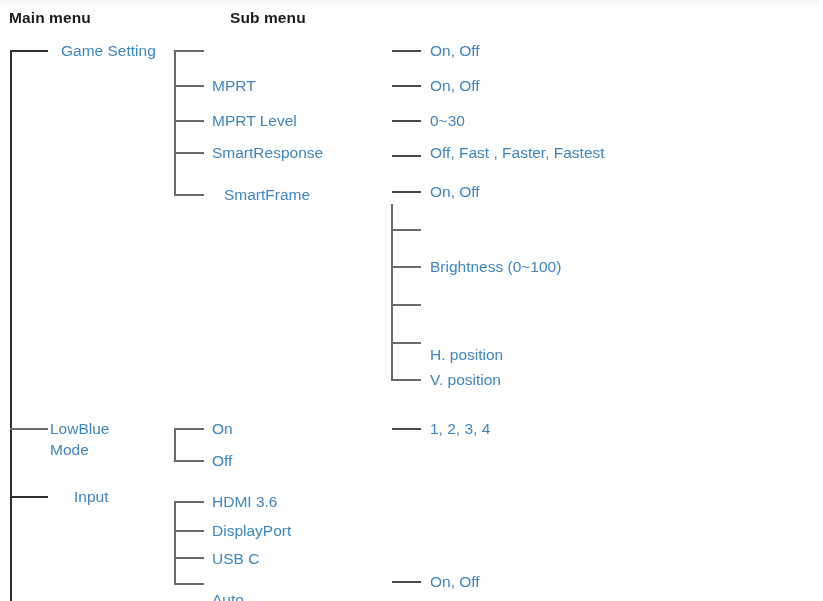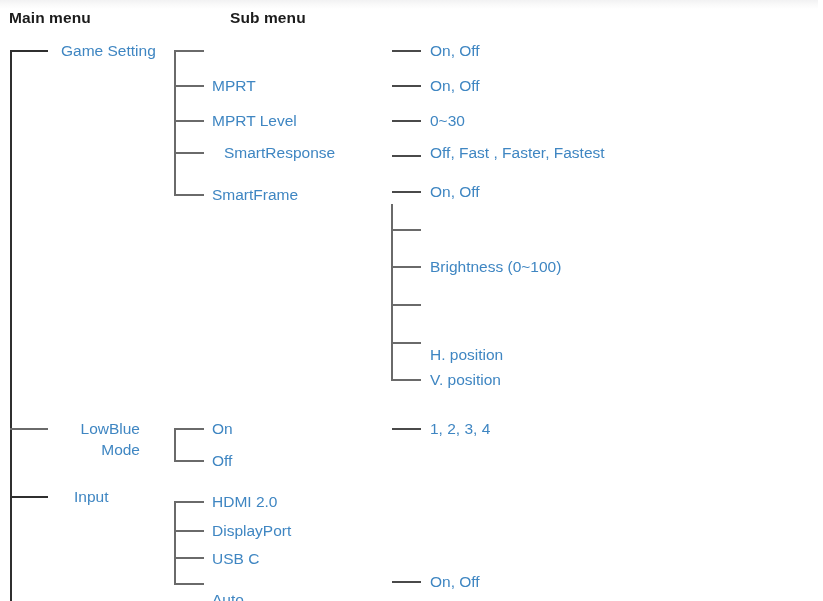--- a/index.html
+++ b/index.html
@@ -39,21 +39,21 @@
   #hdr-main { left: 9px;  top: 9px; }
   #hdr-sub  { left: 186px; top: 9px; margin-left: 44px; }
 
   .lbl {
     position: absolute;
     font-size: 15.5px;
     color: #3f86c2;
     white-space: nowrap;
     line-height: 21px;
   }
-  .lbl.multi { white-space: normal; width: 90px; text-align: right; }
+  .lbl.multi { white-space: normal; width: 90px; }
 
   
   .vline {
     position: absolute;
     width: 1.6px;
     background: #2f2f2f;
   }
   .vline.soft { background: #6a6a6a; }
 
   .hline {
@@ -90,22 +90,22 @@
 
   <div class="vline soft" style="left:174px; top:50px; height:145px;"></div>
   <div class="hline soft" style="left:174px; top:50px; width:30px;"></div>
   <div class="hline soft" style="left:174px; top:85px; width:30px;"></div>
   <div class="hline soft" style="left:174px; top:120px; width:30px;"></div>
   <div class="hline soft" style="left:174px; top:152px; width:30px;"></div>
   <div class="hline soft" style="left:174px; top:194px; width:30px;"></div>
 
   <div class="lbl" style="left:212px; top:75px;">MPRT</div>
   <div class="lbl" style="left:212px; top:110px;">MPRT Level</div>
-  <div class="lbl" style="left:212px; top:142px;margin-left:12px;">SmartResponse</div>
-  <div class="lbl" style="left:212px; top:184px;">SmartFrame</div>
+  <div class="lbl" style="left:212px; top:142px;">SmartResponse</div>
+  <div class="lbl" style="left:224px; top:184px;">SmartFrame</div>
 
   <div class="dash" style="left:392px; top:50px; width:29px;"></div>
   <div class="dash" style="left:392px; top:85px; width:29px;"></div>
   <div class="dash" style="left:392px; top:120px; width:29px;"></div>
   <div class="dash" style="left:392px; top:155px; width:29px;"></div>
   <div class="dash" style="left:392px; top:191px; width:29px;"></div>
 
   <div class="lbl" style="left:430px; top:40px;">On, Off</div>
   <div class="lbl" style="left:430px; top:75px;">On, Off</div>
   <div class="lbl" style="left:430px; top:110px;">0~30</div>
@@ -132,21 +132,21 @@
 
   <div class="dash" style="left:392px; top:428px; width:29px;"></div>
   <div class="lbl" style="left:430px; top:418px;">1, 2, 3, 4</div>
 
   <div class="vline soft" style="left:174px; top:501px; height:82px;"></div>
   <div class="hline soft" style="left:174px; top:501px; width:30px;"></div>
   <div class="hline soft" style="left:174px; top:530px; width:30px;"></div>
   <div class="hline soft" style="left:174px; top:557px; width:30px;"></div>
   <div class="hline soft" style="left:174px; top:583px; width:30px;"></div>
 
-  <div class="lbl" style="left:212px; top:491px;">HDMI 2.0</div>
+  <div class="lbl" style="left:212px; top:491px;">HDMI 3.6</div>
   <div class="lbl" style="left:212px; top:520px;">DisplayPort</div>
   <div class="lbl" style="left:212px; top:548px;">USB C</div>
   <div class="lbl" style="left:212px; top:573px;margin-top:16px;">Auto</div>
 
   <div class="dash" style="left:392px; top:581px; width:29px;"></div>
   <div class="lbl" style="left:430px; top:571px;">On, Off</div>
 
 </div>
 
 </body></html>

